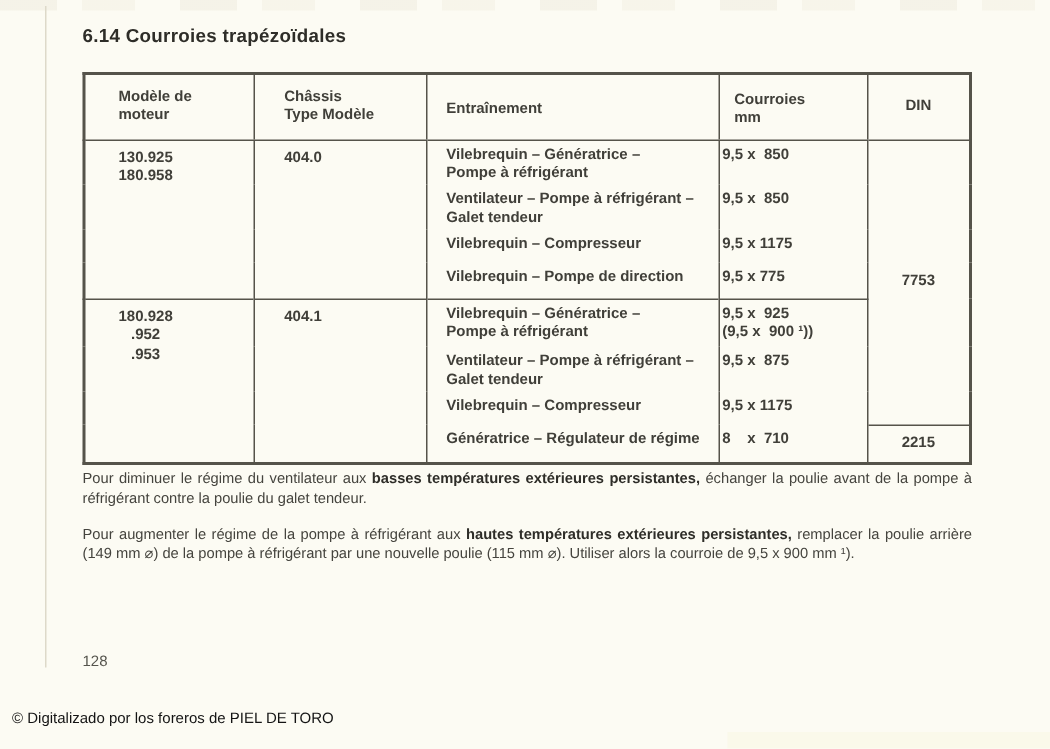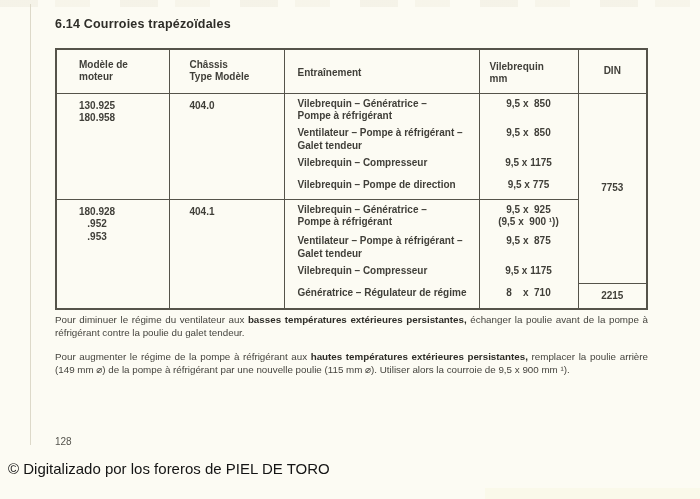--- a/index.html
+++ b/index.html
@@ -35,41 +35,41 @@
     font-size:10px;line-height:12.5px;color:#403f39;font-weight:bold;
   }
   table.belts{border:2px solid #55534a;}
   td{padding:0;vertical-align:top;}
   td.b-l{border-left:1px solid #55534a;}
   tr.hdr td{border-bottom:1.5px solid #55534a;vertical-align:middle;}
   .pre{white-space:pre-wrap;}
   .cell-motor{padding:6px 4px 0 22px;}
   .cell-chassis{padding:6px 4px 0 20px;}
   .cell-drive{padding:4px 4px 0 13px;}
-  .cell-dim{padding:4px 2px 0 2px;text-align:center;}
+  .cell-dim{padding:4px 2px 0 2px;}
   .cell-din{text-align:center;vertical-align:middle;}
   .hdr .cell-motor,.hdr .cell-chassis{padding-top:0;}
   .hdr .cell-dim{text-align:left;padding-left:10px;}
   tr.grp2 td.gt{border-top:1px solid #55534a;}
   td.din-last{border-top:1px solid #55534a;border-radius:10px;}
   
   tr.h44{height:44px;} tr.h32{height:32px;padding-left:36px;} tr.h30{height:30px;}
   tr.h24{height:24px;} tr.h22{height:22px;} tr.h26{height:26px;}
   
   .notes{
     position:absolute;left:55px;top:313px;width:593px;
     font-size:9.8px;line-height:13px;text-align:justify;color:#45443e;
   }
   .notes p{margin:0 0 11px 0;}
   .notes b{color:#2e2d28;}
   .page-number{
     position:absolute;left:55px;top:436px;font-size:10px;color:#55544d;
   }
   .watermark{
-    position:absolute;left:8px;top:460px;font-size:15px;color:#141414;
+    position:absolute;left:8px;top:474px;font-size:10px;color:#141414;
   }
 </style>
 </head>
 <body>
 
 <div class="scan-top"></div>
 <div class="scan-edge"></div>
 <div class="scan-bottom-right"></div>
 
 <div class="title">6.14  Courroies trapézoïdales</div>
@@ -83,21 +83,21 @@
       <col style="width:69px">
   </colgroup>
 
   <tbody>
       <tr class="hdr h44">
     <td class="cell-motor pre">Modèle de
 moteur</td>
     <td class="b-l cell-chassis pre">Châssis
 Type Modèle</td>
     <td class="b-l cell-drive">Entraînement</td>
-    <td class="b-l cell-dim pre">Vilebrequin
+    <td class="b-l cell-dim pre">Courroies
 mm</td>
     <td class="b-l cell-din">DIN</td>
   </tr>
 
   <tr class="h30">
     <td rowspan="4" class="cell-motor pre">130.925
 180.958</td>
     <td rowspan="4" class="b-l cell-chassis">404.0</td>
     <td class="b-l cell-drive pre">Vilebrequin – Génératrice –
 Pompe à réfrigérant</td>

